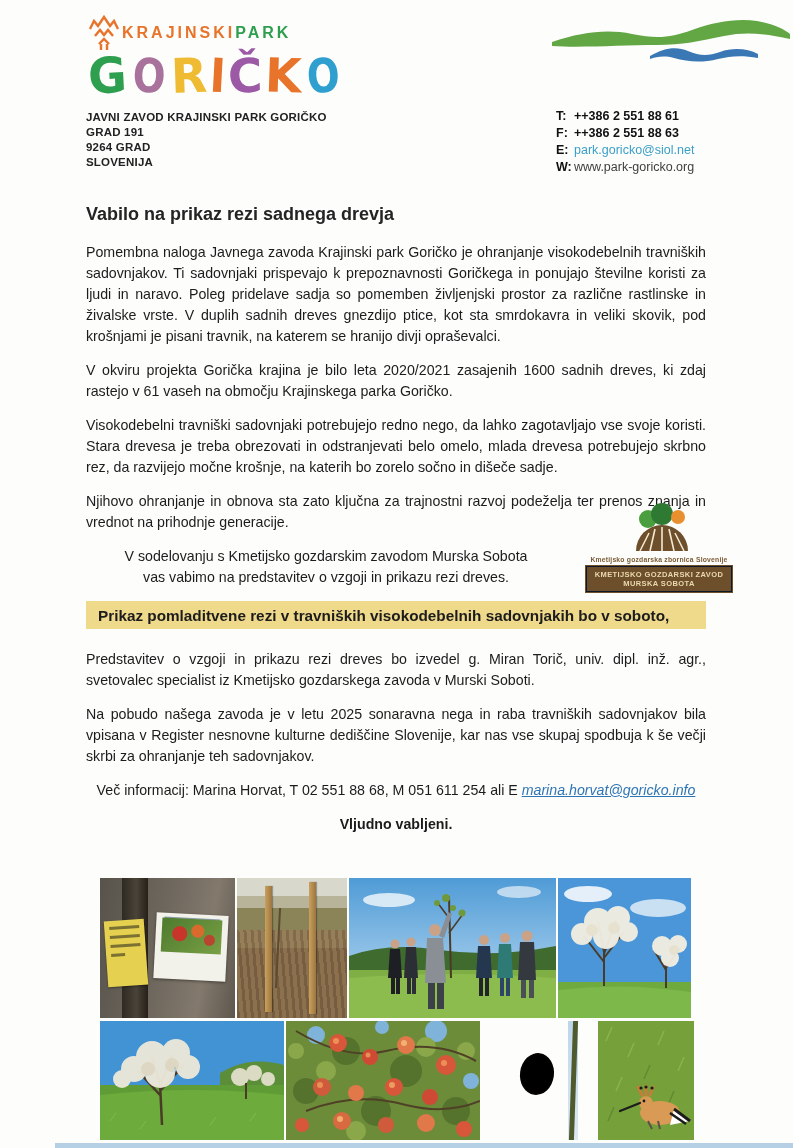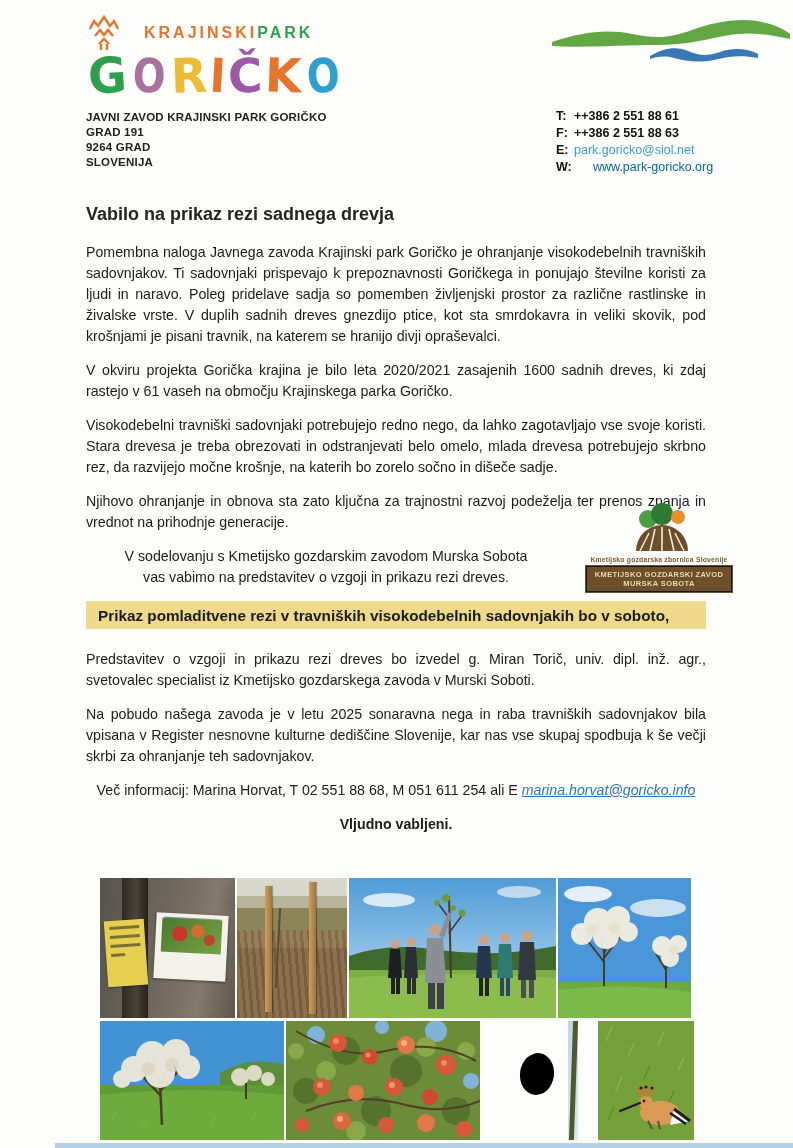--- a/index.html
+++ b/index.html
@@ -4,21 +4,21 @@
 <style>
   html,body{margin:0;padding:0;}
   body{
     width:793px;height:1148px;position:relative;overflow:hidden;
     background:#fdfdfb;
     font-family:"Liberation Sans","DejaVu Sans",sans-serif;
     color:#1f1f1f;
   }
   
   .park-logo{position:absolute;left:86px;top:14px;}
-  .brand-top{display:flex;align-items:center;gap:22px;}
+  .brand-top{display:flex;align-items:center;gap:0;}
   .emblem{width:36px;height:38px;}
   .brand-words{font-size:16px;font-weight:bold;letter-spacing:3px;white-space:nowrap;}
   .goricko{margin-top:0px;margin-left:2px;white-space:nowrap;}
   .gl{display:inline-block;font-family:"DejaVu Sans",sans-serif;font-size:47px;font-weight:600;line-height:1;letter-spacing:2px;transform-origin:center;}
   .gl:nth-child(1){transform:rotate(-3deg) scaleY(1.05);}
   .gl:nth-child(2){transform:rotate(2deg) scaleX(.82);}
   .gl:nth-child(3){transform:rotate(-2deg) scaleY(1.02);}
   .gl:nth-child(4){transform:rotate(3deg) scaleX(.9);}
   .gl:nth-child(5){transform:rotate(-2deg);}
   .gl:nth-child(6){transform:rotate(2deg);}
@@ -113,21 +113,21 @@
   <div>JAVNI ZAVOD KRAJINSKI PARK GORIČKO</div>
   <div>GRAD 191</div>
   <div>9264 GRAD</div>
   <div>SLOVENIJA</div>
 </div>
 
 <div class="contacts">
   <div class="row"><span class="c-label">T:</span><span class="c-val">++386 2 551 88 61</span></div>
   <div class="row"><span class="c-label">F:</span><span class="c-val">++386 2 551 88 63</span></div>
   <div class="row"><span class="c-label">E:</span><a class="c-link" style="color: rgb(58, 159, 200);">park.goricko@siol.net</a></div>
-  <div class="row"><span class="c-label">W:</span><a class="c-link" style="color: #0369a1; margin-left: 19px;">www.park-goricko.org</a></div>
+  <div class="row"><span class="c-label">W:</span><a class="c-link" style="color: #404040;">www.park-goricko.org</a></div>
 </div>
 
 <div class="flow">
   <h1 class="doc-title">Vabilo na prikaz rezi sadnega drevja</h1>
 
   <p>Pomembna naloga Javnega zavoda Krajinski park Goričko je ohranjanje visokodebelnih travniških sadovnjakov. Ti sadovnjaki prispevajo k prepoznavnosti Goričkega in ponujajo številne koristi za ljudi in naravo. Poleg pridelave sadja so pomemben življenjski prostor za različne rastlinske in živalske vrste. V duplih sadnih dreves gnezdijo ptice, kot sta smrdokavra in veliki skovik, pod krošnjami je pisani travnik, na katerem se hranijo divji opraševalci.</p>
   <p>V okviru  projekta Gorička krajina je bilo  leta 2020/2021 zasajenih 1600 sadnih dreves, ki zdaj rastejo v 61  vaseh na območju Krajinskega parka Goričko.</p>
   <p>Visokodebelni travniški sadovnjaki potrebujejo redno nego, da lahko zagotavljajo vse svoje koristi. Stara drevesa je treba obrezovati in odstranjevati belo omelo, mlada drevesa potrebujejo skrbno rez, da razvijejo močne krošnje, na katerih bo zorelo sočno in dišeče sadje.</p>
   <p>Njihovo ohranjanje in obnova sta zato ključna za trajnostni razvoj podeželja ter prenos znanja in vrednot na prihodnje generacije.</p>
 

